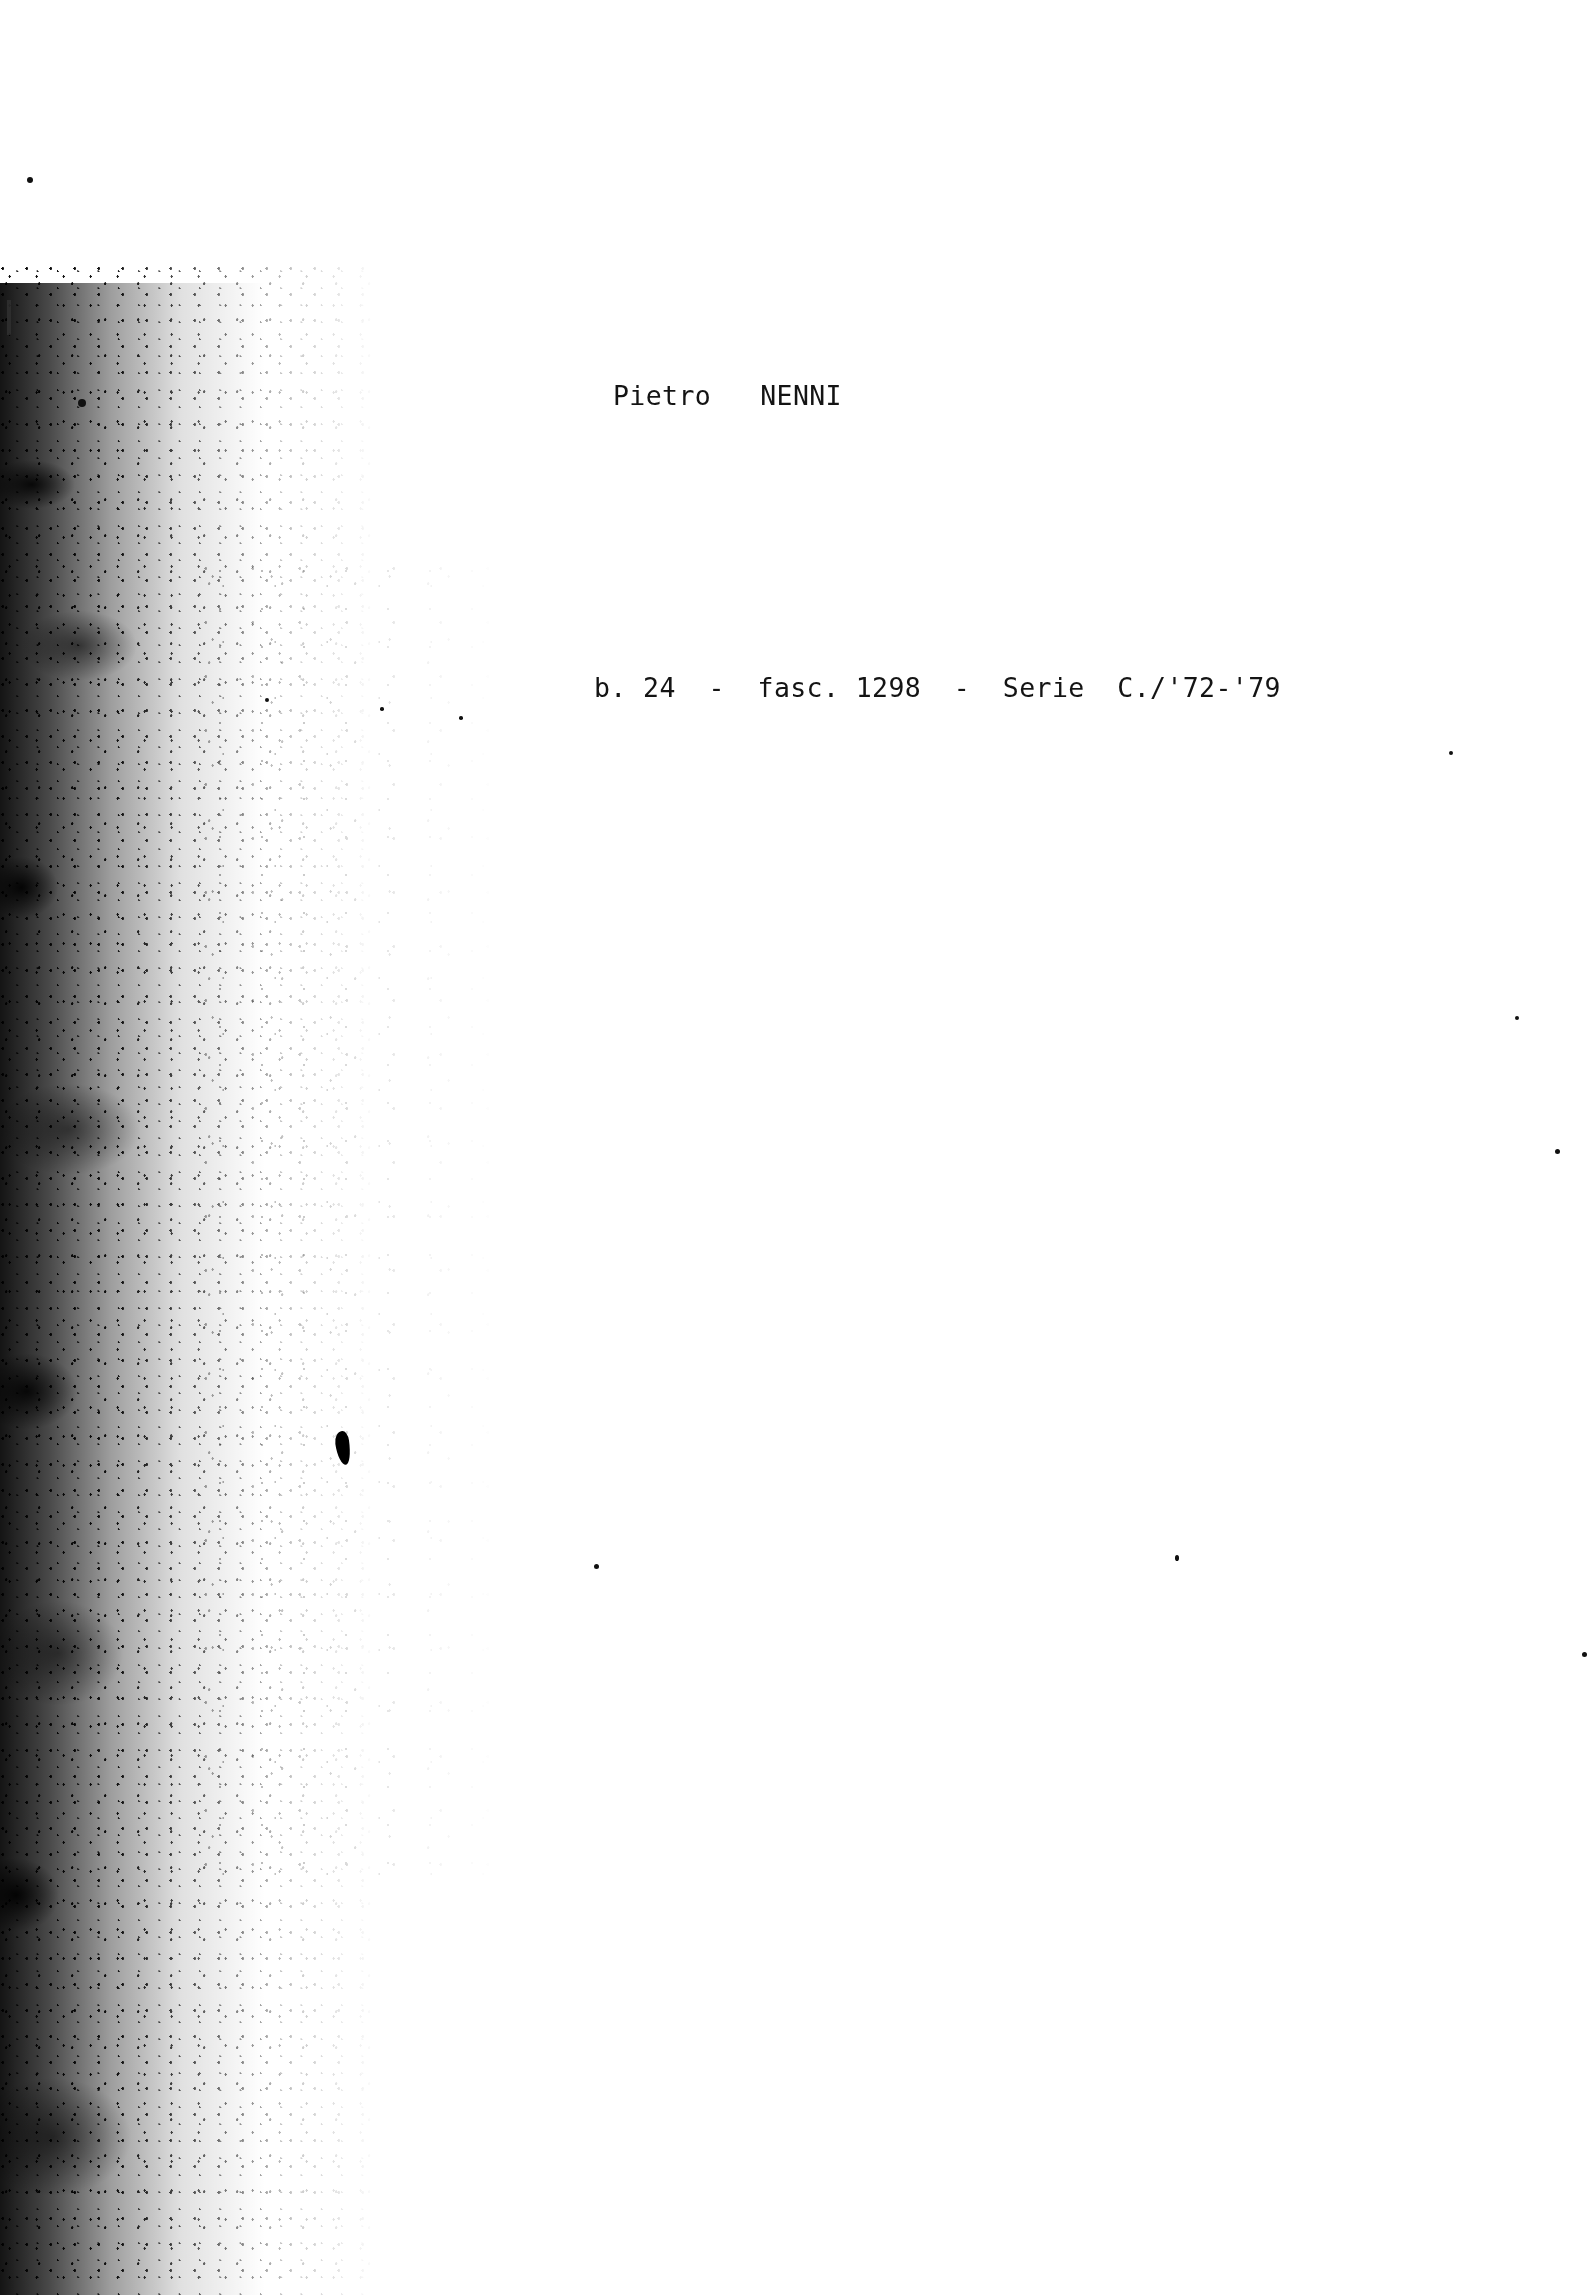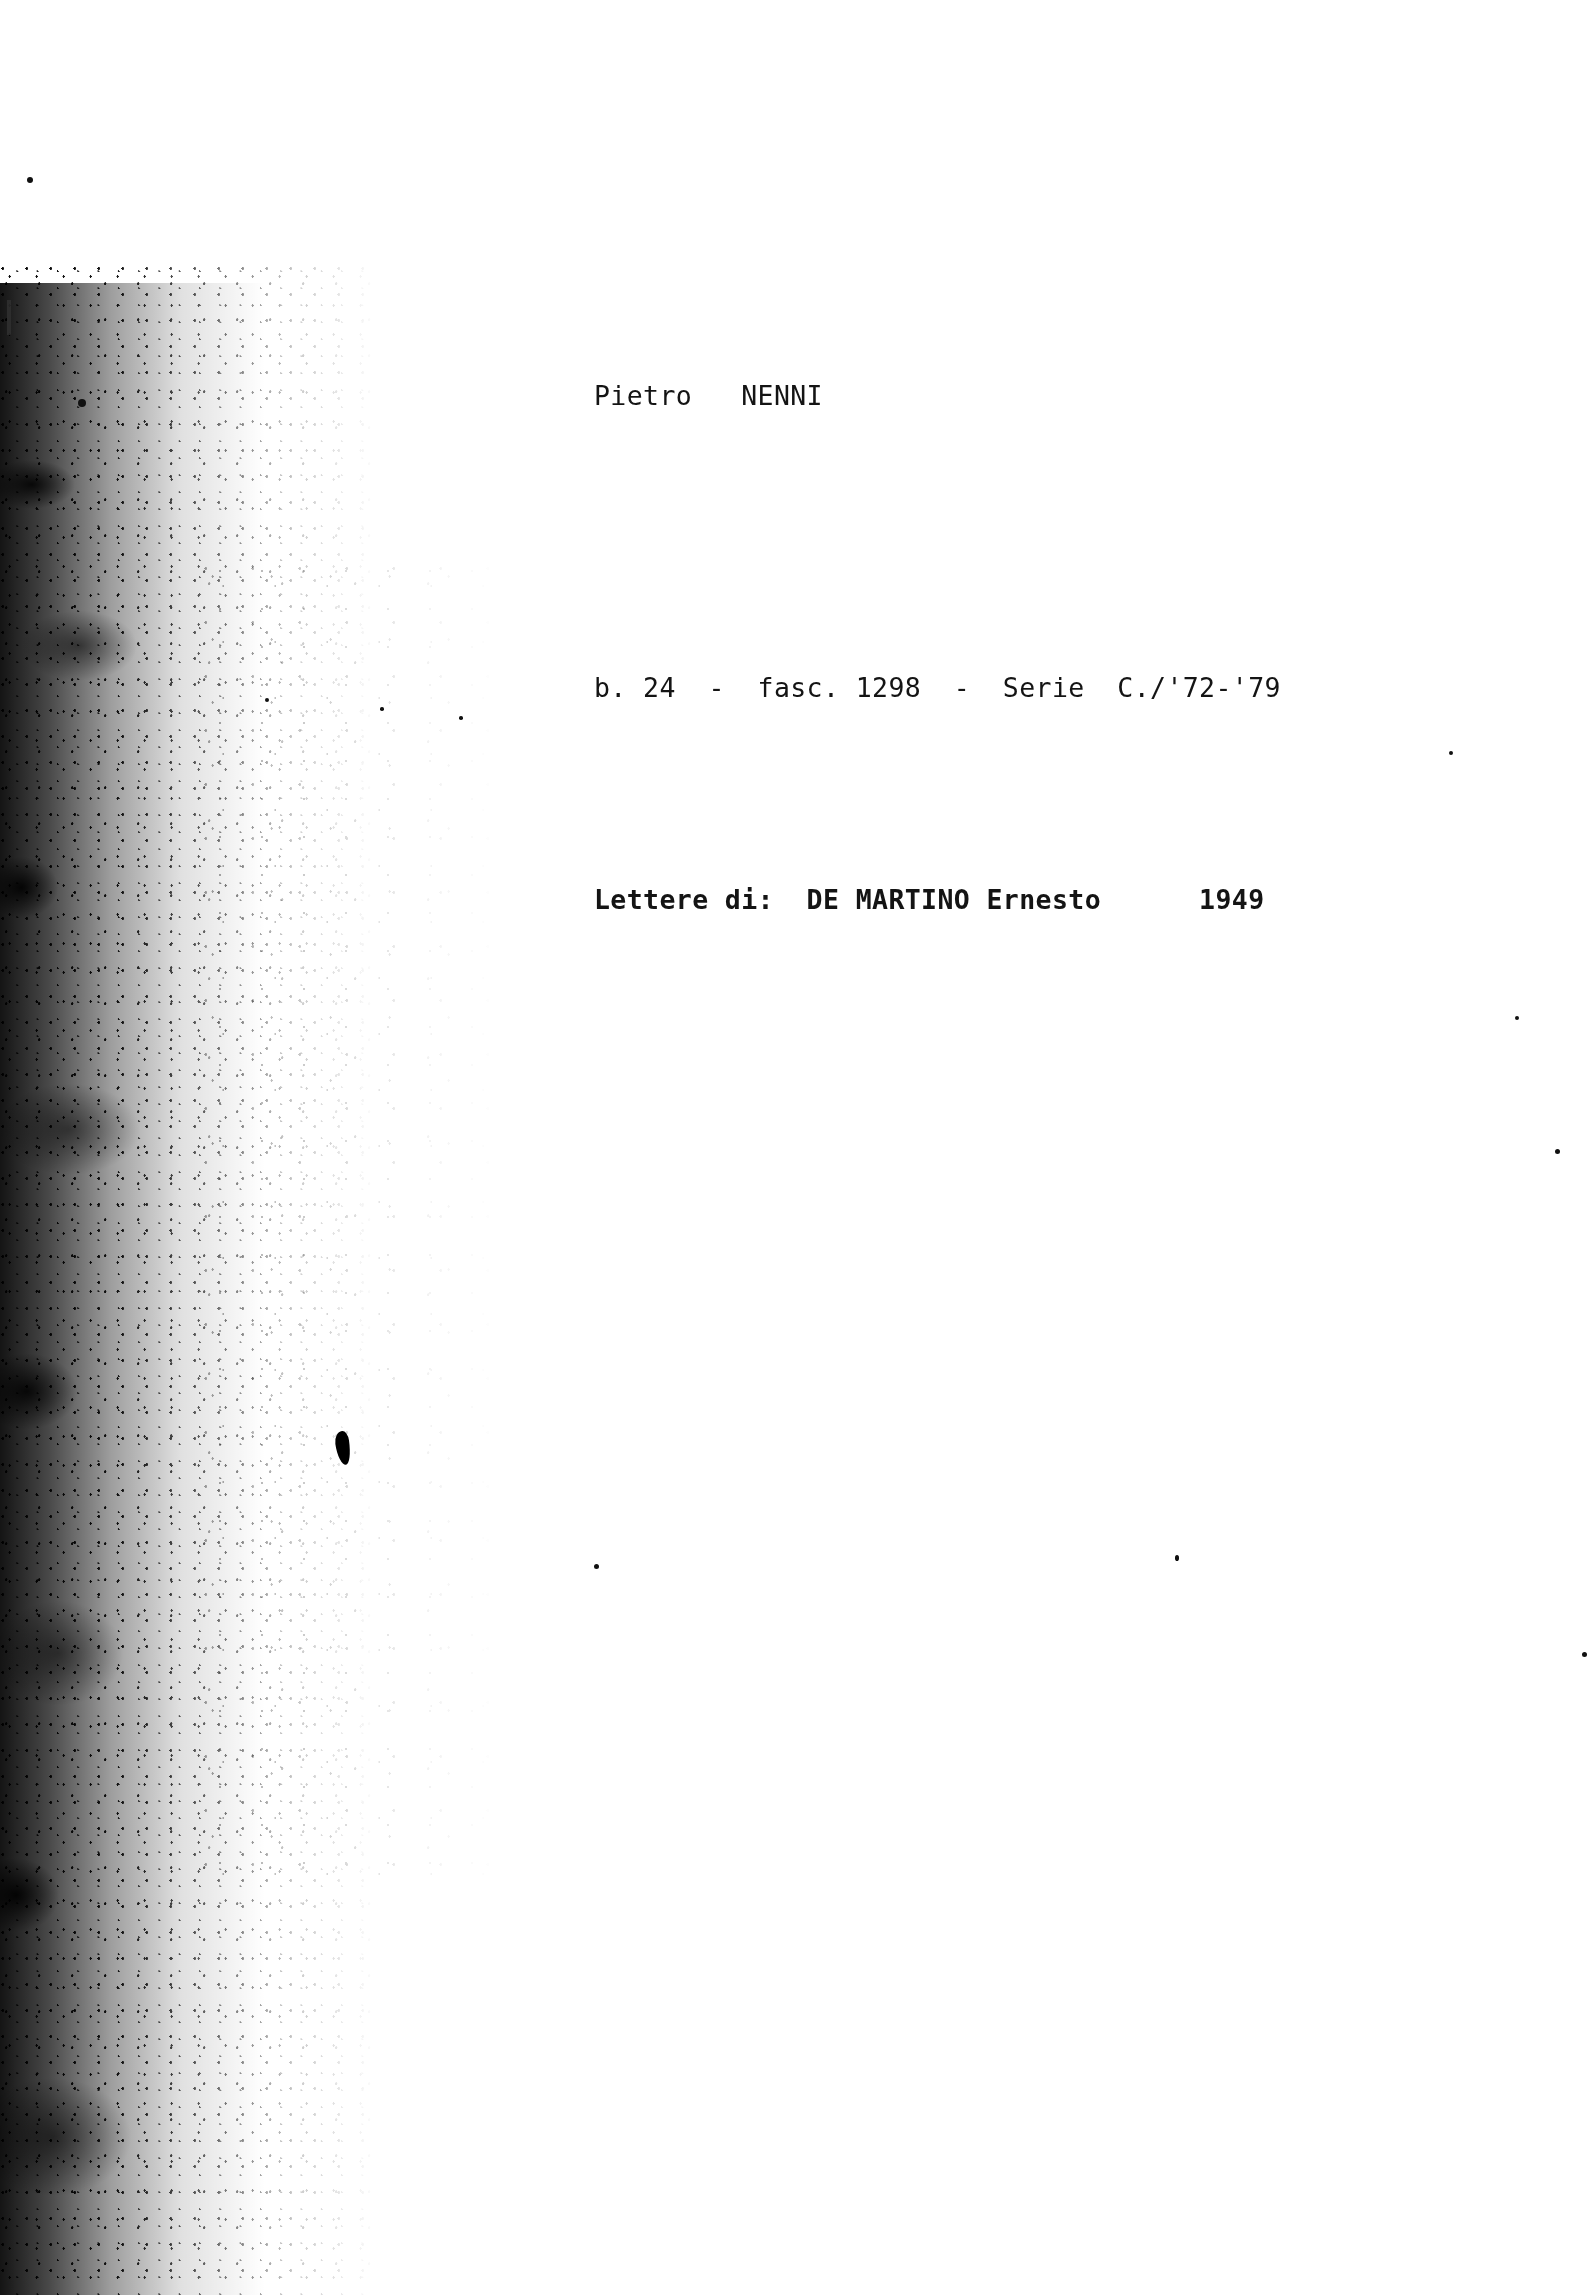--- a/index.html
+++ b/index.html
@@ -98,21 +98,21 @@
 
   
   .typed {
     position: absolute;
     color: #141414;
     font-family: "DejaVu Sans Mono", monospace;
     white-space: pre;
     letter-spacing: 0.4px;
   }
   .line-author {
-    left: 594px;
+    left: 613px;
     top: 380px;
     font-size: 26.5px;
   }
   .line-ref {
     left: 594px;
     top: 672px;
     font-size: 26.5px;
   }
   .line-letters {
     left: 594px;
@@ -142,16 +142,15 @@
   <div class="speck" style="left:1449px; top:751px; width:4.4px; height:4.4px;"></div>
   <div class="speck" style="left:1515px; top:1016px; width:4.4px; height:4.4px;"></div>
   <div class="speck" style="left:1555px; top:1149px; width:5.3px; height:5.3px;"></div>
   <div class="speck" style="left:1582px; top:1652px; width:5.3px; height:5.3px;"></div>
   <div class="blob-mark"></div>
 
   <div class="typed line-author">Pietro   NENNI</div>
 
   <div class="typed line-ref">b. 24  -  fasc. 1298  -  Serie  C./'72-'79</div>
 
-  <div class="typed line-letters">Lettere di:  DE MARTINO Ernesto      1949</div>
 
 </div>
 
 
 </body></html>

